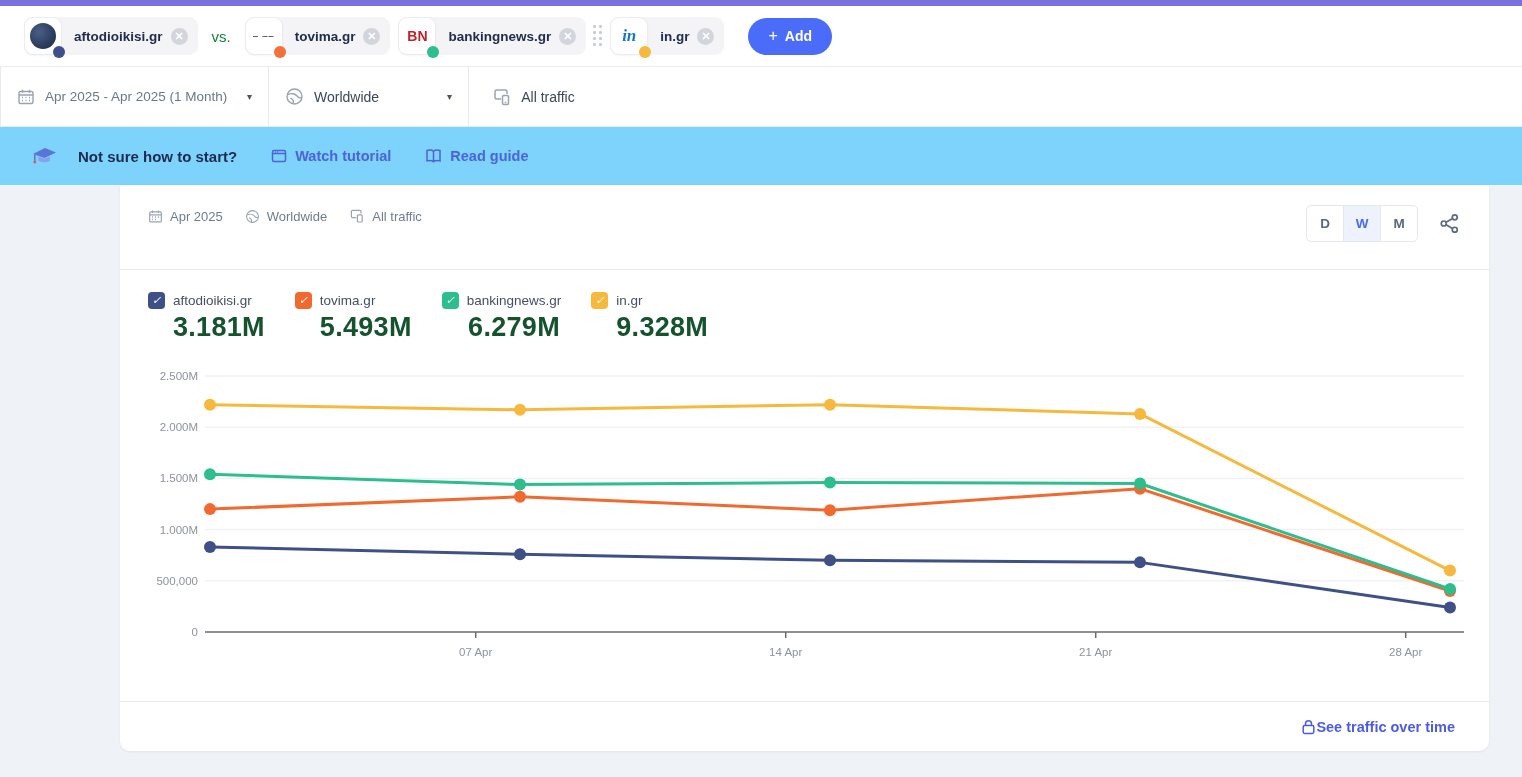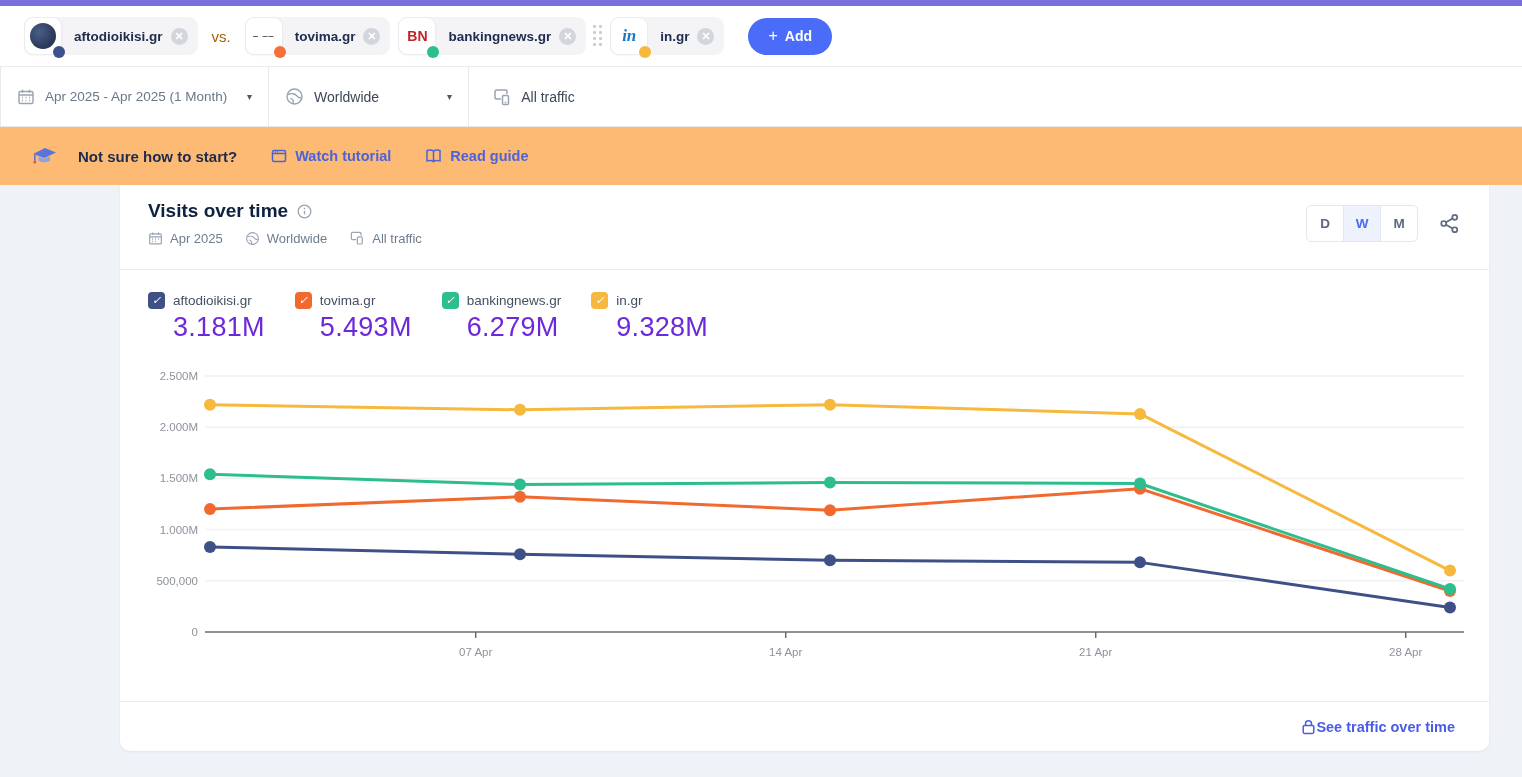--- a/index.html
+++ b/index.html
@@ -16,21 +16,21 @@
     align-items:center; position:relative; cursor:pointer; }
   .favicon-box { width:38px; height:38px; background:#fff; border:1px solid #ececf0;
     border-radius:9px; display:flex; align-items:center; justify-content:center;
     position:relative; box-shadow:0 1px 2px rgba(0,0,0,.04); }
   .dot-badge { position:absolute; width:12px; height:12px; border-radius:50%;
     bottom:-4px; right:-4px; }
   .chip-label { font-size:13.5px; font-weight:700; color:#212d4e; padding:0 8px 0 12px; }
   .chip-close { width:17px; height:17px; border-radius:50%; background:#d3d5dd;
     color:#fff; font-size:11px; font-weight:700; display:flex; align-items:center;
     justify-content:center; margin-right:10px; cursor:pointer; line-height:1; }
-  .vs { color:#a16207; font-size:15px; margin:0 14px; }
+  .vs { color:#15803d; font-size:15px; margin:0 14px; }
   .chip-gap { width:8px; }
   .drag-handle { display:grid; grid-template-columns:repeat(2,4px); grid-auto-rows:4px;
     gap:2px 2px; margin:0 7px; }
   .drag-handle i { width:2.5px; height:2.5px; border-radius:50%; background:#c7cbd4; }
   .add-btn { margin-left:24px; height:37px; padding:0 20px; border:none; border-radius:19px;
     background:#4a6cf8; color:#fff; font-size:14px; font-weight:700; display:flex;
     align-items:center; gap:7px; cursor:pointer; font-family:inherit; }
   .add-btn .plus { font-size:16px; font-weight:400; }
   .fav-globe { width:26px; height:26px; border-radius:50%;
     background:radial-gradient(circle at 35% 35%, #4a5f86 0%, #2c3c5e 60%, #1f2d49 100%); }
@@ -51,21 +51,21 @@
   .date-sec { width:268px; padding:0 16px; gap:10px; cursor:pointer; }
   .date-text { font-size:13.5px; color:#6b7889; flex:1; white-space:nowrap; }
   .caret { font-size:10px; color:#4a5568; }
   .world-sec { width:200px; padding:0 16px; gap:10px; cursor:pointer; }
   .world-text { font-size:14px; color:#3c4758; flex:1; }
   .traffic-sec { width:130px; padding:0 14px; gap:9px; overflow:hidden; cursor:pointer; }
   .traffic-text { font-size:14px; color:#3c4758; white-space:nowrap; }
   .hdr-icon { color:#9aa3b2; flex:0 0 auto; display:flex; }
 
   
-  .banner { height:58px; background:#fdba74; display:flex; align-items:center;
+  .banner { height:58px; background:#7dd3fc; display:flex; align-items:center;
     padding-left:30px; }
   .banner-q { font-size:15px; font-weight:700; color:#1c2a4e; margin-left:18px; }
   .banner-link { display:flex; align-items:center; gap:8px; color:#4c63d8;
     font-size:14.5px; font-weight:700; margin-left:34px; cursor:pointer; }
 
   
   .main { padding-left:120px; padding-top:0; }
   .card { width:1369px; height:566px; background:#fff; border-radius:0 0 10px 10px;
     box-shadow:0 1px 3px rgba(20,30,60,.06); display:flex; flex-direction:column; }
   .card-header { height:85px; display:flex; justify-content:space-between;
@@ -85,22 +85,22 @@
   .seg button.active { background:#edf2fd; color:#4b6bf5; }
   .share-btn { color:#5f6b80; display:flex; cursor:pointer; background:none; border:none; }
 
   
   .legend { height:90px; display:flex; gap:30px; padding:22px 28px 0; }
   .legend-item { cursor:pointer; }
   .legend-top { display:flex; align-items:center; gap:8px; }
   .cbx { width:17px; height:17px; border-radius:4px; color:#fff; font-size:11px;
     display:flex; align-items:center; justify-content:center; line-height:1; }
   .legend-name { font-size:13.5px; color:#454f63; }
-  .legend-value { font-size:27px; font-weight:400; color:#6d28d9; margin:3px 0 0 25px;
-    letter-spacing:.3px; }
+  .legend-value { font-size:27px; font-weight:700; color:#14532d; margin:3px 0 0 25px;
+    letter-spacing:.3px;text-align:center; }
 
   .chart-wrap { height:310px; }
   .card-spacer { flex:1; }
   .card-footer { height:50px; border-top:1px solid #e9ebf0; display:flex;
     align-items:center; justify-content:flex-end; padding-right:34px; }
   .footer-link { display:flex; align-items:center; color:#4a5be8;
     font-size:14.5px; font-weight:700; cursor:pointer; }
 
   svg text { font-family:"Liberation Sans", sans-serif; }
 </style>
@@ -237,30 +237,20 @@
     </span>
     <span>Read guide</span>
   </span>
 </div>
 
 <div class="main">
   <div class="card">
 
     <div class="card-header">
       <div>
-        <div class="card-title-row">
-          <span class="card-title">Visits over time</span>
-          <span style="display:flex;color:#9aa3b0">
-            <svg width="15" height="15" viewBox="0 0 15 15" fill="none" stroke="currentColor" stroke-width="1.3">
-              <circle cx="7.5" cy="7.5" r="6.3"></circle>
-                <path d="M7.5 6.8v3.6"></path>
-                <circle cx="7.5" cy="4.6" r=".8" fill="currentColor" stroke="none"></circle>
-            </svg>
-          </span>
-        </div>
         <div class="card-sub">
           <span class="hdr-icon">
             <svg width="15" height="15" viewBox="0 0 18 18" fill="none" stroke="currentColor" stroke-width="1.4">
               <rect x="2" y="3.5" width="14" height="12" rx="1.5"></rect>
               <path d="M5.5 1.8v3M12.5 1.8v3M2 7h14"></path>
               <path d="M5 9.5h1M8.5 9.5h1M12 9.5h1M5 12.5h1M8.5 12.5h1" stroke-width="1.7"></path>
             </svg>
           </span>
           <span>Apr 2025</span>
           <span class="sep"></span>

